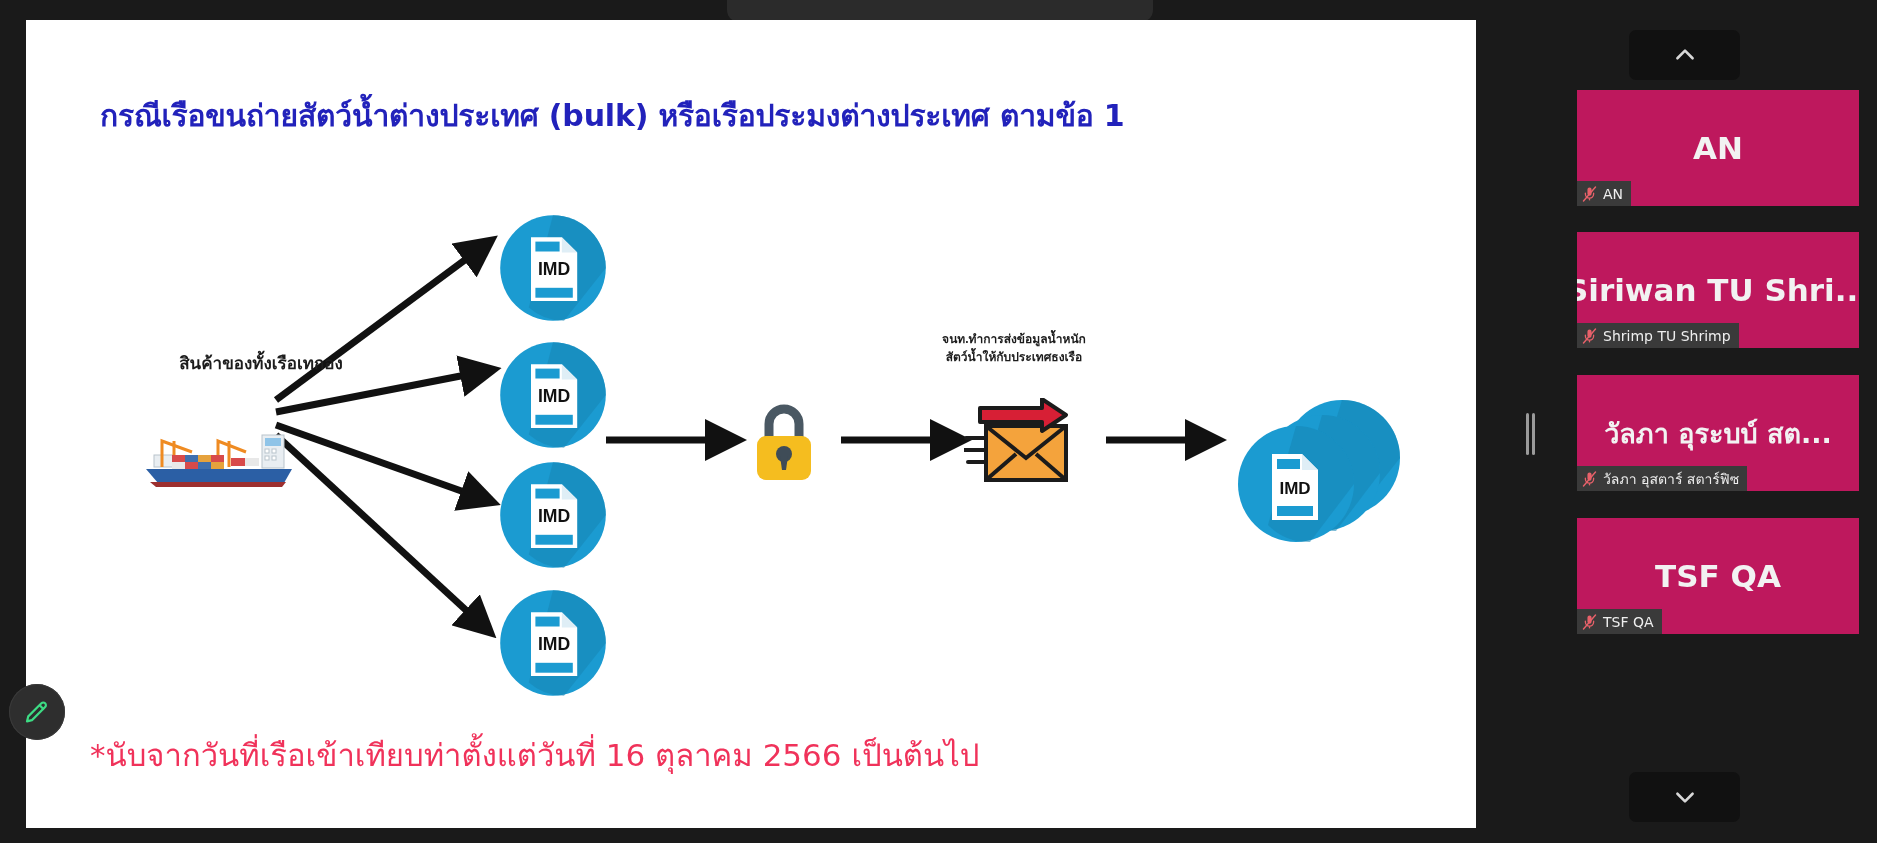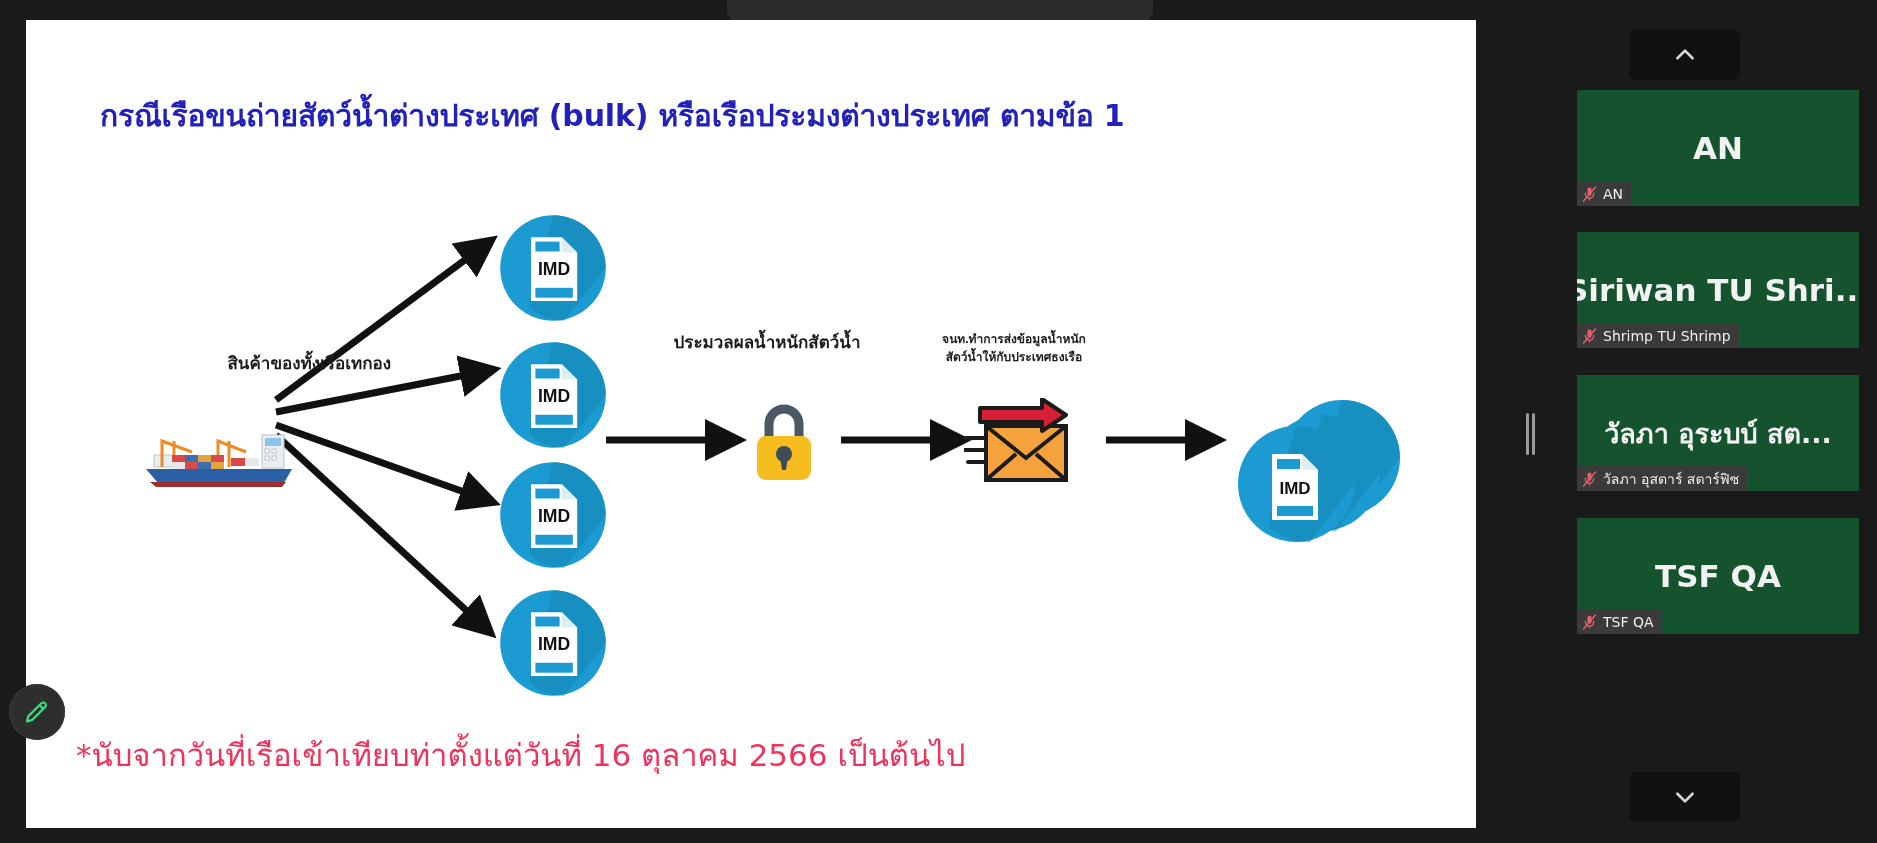--- a/index.html
+++ b/index.html
@@ -23,42 +23,42 @@
   }
 
   .slide-title{
     position:absolute;left:74px;top:72px;width:1300px;
     color:#2222bb;font-weight:bold;font-size:30px;letter-spacing:-.2px;
     font-family:"DejaVu Sans","Liberation Sans",sans-serif;
     white-space:nowrap;
   }
 
   .left-caption{
-    position:absolute;left:105px;top:330px;width:260px;text-align:right;
+    position:absolute;left:105px;top:330px;width:260px;text-align:center;
     color:#1c1c1c;font-size:17px;font-weight:bold;line-height:1.55;
     font-family:"DejaVu Sans","Liberation Sans",sans-serif;
   }
   .mid-caption{
     position:absolute;left:616px;top:310px;width:250px;text-align:center;
     color:#1c1c1c;font-size:17px;font-weight:bold;line-height:1.5;
     font-family:"DejaVu Sans","Liberation Sans",sans-serif;
   }
   .mid2-caption{
     position:absolute;left:868px;top:310px;width:240px;text-align:center;
     color:#1c1c1c;font-size:12px;font-weight:bold;line-height:1.5;
     font-family:Liberation Sans, sans-serif;
   }
   .right-caption{
     position:absolute;left:1100px;top:306px;width:310px;text-align:center;
     color:#1c1c1c;font-size:17px;font-weight:bold;line-height:1.5;
     font-family:"DejaVu Sans","Liberation Sans",sans-serif;
   }
 
   .footnote{
-    position:absolute;left:50px;top:710px;width:1200px;
+    position:absolute;left:64px;top:710px;width:1200px;
     color:#f0325a;font-size:31px;font-weight:500;white-space:nowrap;
     font-family:"DejaVu Sans","Liberation Sans",sans-serif;
   }
 
   
   .ship{position:absolute;left:108px;top:405px;width:170px;height:65px;}
 
   
   .imd{position:absolute;width:110px;height:110px;}
   .imd svg{width:100%;height:100%;display:block;}
@@ -97,21 +97,21 @@
   }
   .scroll-btn{
     position:absolute;left:57px;width:111px;height:50px;border-radius:7px;background:#111111;
     display:flex;align-items:center;justify-content:center;
   }
   .scroll-btn.up{top:30px;}
   .scroll-btn.down{top:772px;}
   .chev{width:26px;height:26px;display:block;}
 
   .tile{
-    position:absolute;left:5px;width:282px;height:116px;background:#14532d;overflow:hidden;
+    position:absolute;left:5px;width:282px;height:116px;background:#be185d;overflow:hidden;
   }
   .tile .initials{
     position:absolute;left:0;top:0;width:282px;height:116px;
     display:flex;align-items:center;justify-content:center;
     color:#f2f2f2;font-size:31px;font-weight:bold;
     font-family:"DejaVu Sans","Liberation Sans",sans-serif;
     white-space:nowrap;padding:0 8px;box-sizing:border-box;
   }
   .tile .initials.thai{font-size:27px;}
   .namebar{
@@ -268,21 +268,20 @@
       <rect x="53" y="71" width="23" height="10" fill="#1b9bd1"></rect>
       <rect x="53" y="118" width="36" height="10" fill="#1b9bd1"></rect>
       <text x="71" y="106" text-anchor="middle" font-family="Liberation Sans, sans-serif" font-size="17" font-weight="bold" fill="#111">IMD</text>
     </svg>
 
     <div class="left-caption">
       <div>สินค้าของทั้งเรือเทกอง</div>
     </div>
 
     <div class="mid-caption">
-      <div>ประมวลผลน้ำหนักสัตว์น้ำ</div>
     </div>
 
     <div class="mid2-caption">
       <div>จนท.ทำการส่งข้อมูลน้ำหนัก</div>
       <div>สัตว์น้ำให้กับประเทศธงเรือ</div>
     </div>
 
 
     <div class="footnote">*นับจากวันที่เรือเข้าเทียบท่าตั้งแต่วันที่ 16 ตุลาคม 2566 เป็นต้นไป</div>
   </div>

